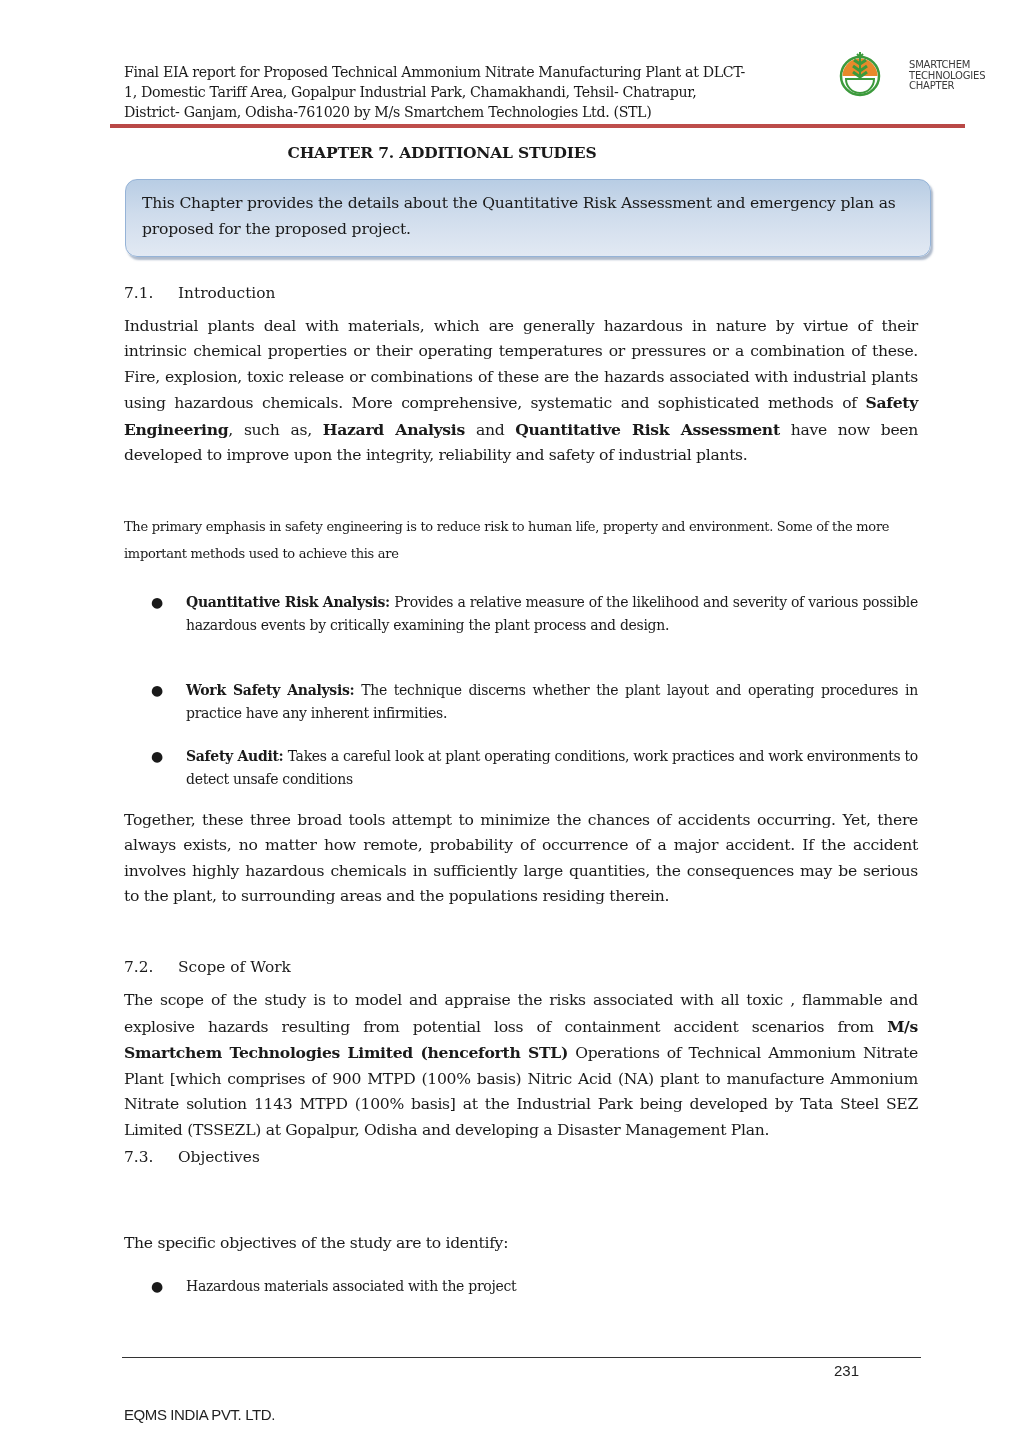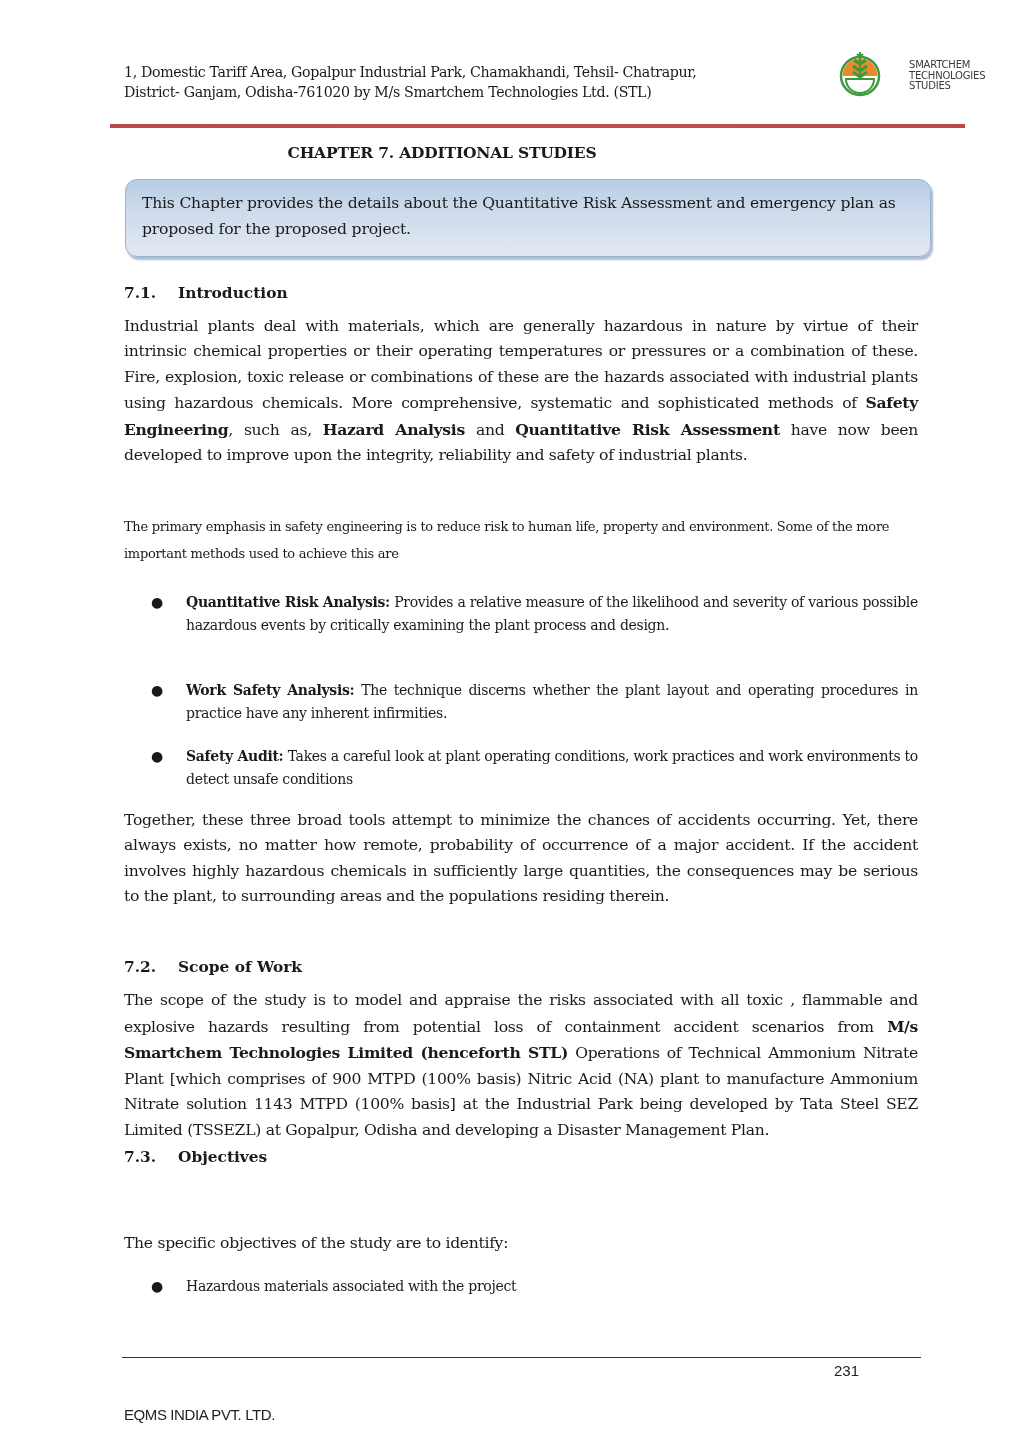--- a/index.html
+++ b/index.html
@@ -24,21 +24,21 @@
   .chapter-title { position: absolute; left: 0; width: 884px; top: 143px; text-align: center;
     font-weight: bold; font-size: 15.5px; letter-spacing: -0.2px; }
 
   .callout { position: absolute; left: 125px; top: 179px; width: 804px; height: 76px;
     border-radius: 12px; border: 1px solid #95b3d7;
     background: linear-gradient(to bottom, #b8cde4 0%, #cfdcec 45%, #e2e9f3 100%);
     box-shadow: 2px 3px 2px rgba(110,130,160,0.55); }
   .callout-text { position: absolute; left: 16px; top: 10px; width: 780px;
     font-size: 15.6px; line-height: 26px; letter-spacing: -0.2px; }
 
-  .section-heading { position: absolute; left: 124px; font-weight: bold; font-size: 15.4px; }
+  .section-heading { position: absolute; left: 124px; font-weight: normal; font-size: 15.4px; }
   .section-heading .num { display: inline-block; width: 54px; }
 
   .para { position: absolute; left: 124px; width: 794px; font-size: 15.6px; line-height: 25.4px;
     text-align: justify; letter-spacing: -0.3px; }
   .para b { font-weight: bold; }
 
   .para-large { position: absolute; left: 124px; width: 800px; font-size: 13px; line-height: 27px;
     letter-spacing: -0.3px; }
 
   .bullet { position: absolute; left: 151px; width: 767px; }
@@ -51,39 +51,40 @@
     font-size: 15px; color: #222; letter-spacing: -0.4px; margin-top: 44px; }
   .footer-right { position: absolute; left: 834px; top: 1362px; font-family: "Liberation Sans", sans-serif;
     font-size: 15px; color: #222; }
 </style>
 </head>
 <body>
 
 <div class="page">
 
   <div class="header-text">
+    <span>Final EIA report for Proposed Technical Ammonium Nitrate Manufacturing Plant at DLCT-</span>
     <span>1, Domestic Tariff Area, Gopalpur Industrial Park, Chamakhandi, Tehsil- Chatrapur,</span>
     <span class="last">District- Ganjam, Odisha-761020 by M/s Smartchem Technologies Ltd. (STL)</span>
   </div>
 
   <div class="logo">
     <svg class="logo-mark" viewBox="0 0 44 52">
       <circle cx="22" cy="28" r="19" fill="#ffffff" stroke="#3c9a3c" stroke-width="2.5"></circle>
       <path d="M4.5 28 A17.5 17.5 0 0 1 39.5 28 Z" fill="#e8892b"></path>
       <path d="M8 31 L36 31 A14 14 0 0 1 8 31 Z" fill="#ffffff" stroke="#3c9a3c" stroke-width="2"></path>
       <path d="M22 4 L22 30" stroke="#3c9a3c" stroke-width="2"></path>
       <path d="M16 12 L22 16 L28 12" fill="none" stroke="#3c9a3c" stroke-width="3"></path>
       <path d="M15 18 L22 23 L29 18" fill="none" stroke="#3c9a3c" stroke-width="3"></path>
       <path d="M15 24 L22 29 L29 24" fill="none" stroke="#3c9a3c" stroke-width="3"></path>
       <path d="M19 6 L22 9 L25 6" fill="none" stroke="#3c9a3c" stroke-width="2"></path>
     </svg>
     <div class="logo-text">
       <span>SMARTCHEM</span>
       <span>TECHNOLOGIES</span>
-      <span>STUDIES</span>
+      <span>CHAPTER</span>
     </div>
   </div>
 
   <div class="header-rule"></div>
 
   <div class="chapter-title">CHAPTER 7.  ADDITIONAL STUDIES</div>
 
   <div class="callout">
     <div class="callout-text">This Chapter provides the details about the Quantitative Risk Assessment and emergency plan as proposed for the proposed project.</div>
   </div>

